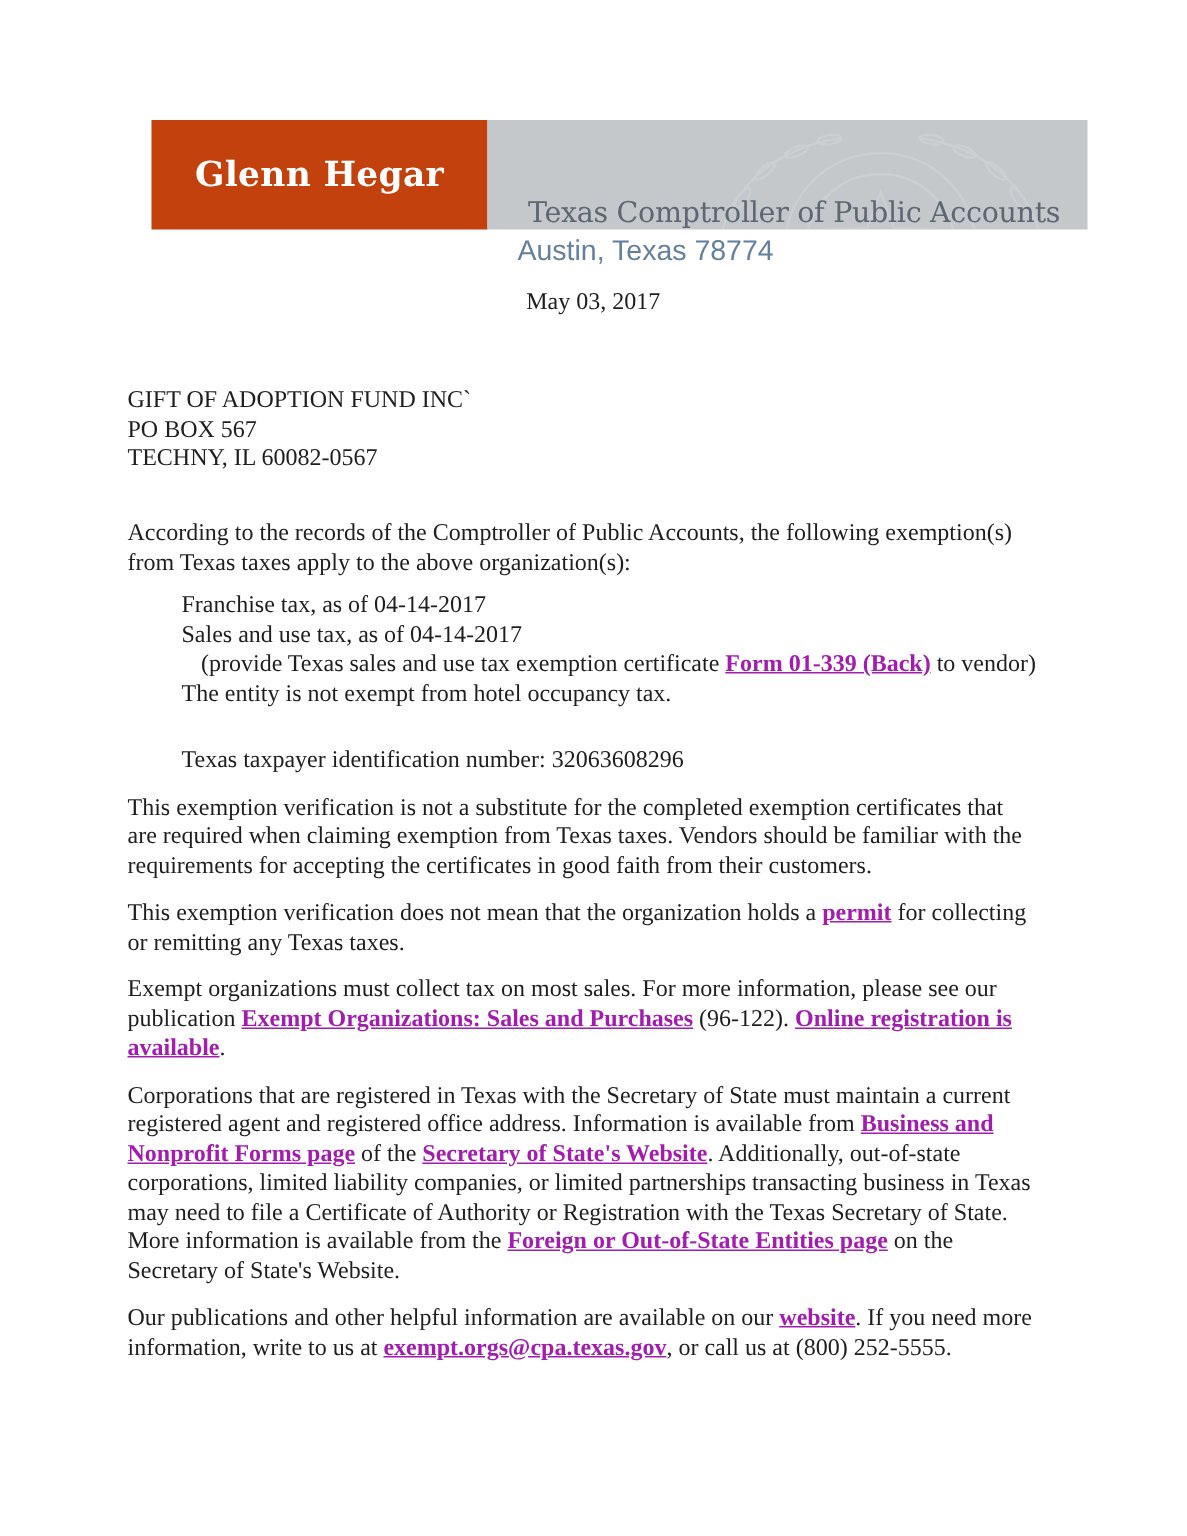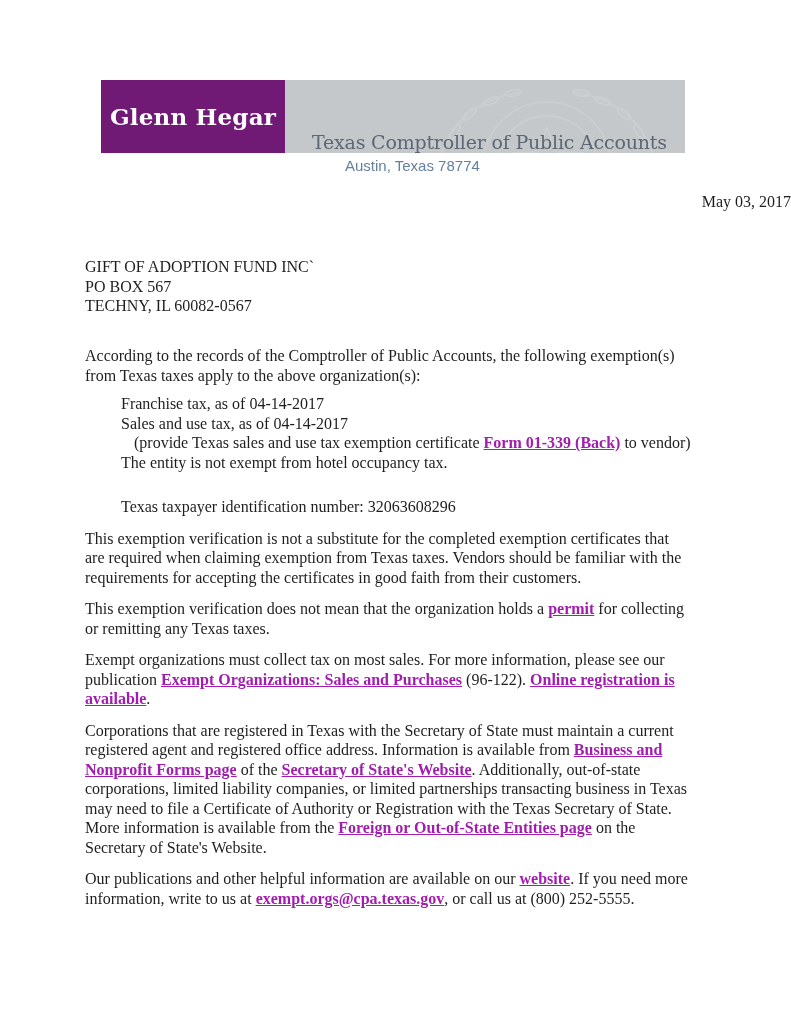--- a/index.html
+++ b/index.html
@@ -16,23 +16,23 @@
 
   
   .letterhead {
     position: absolute;
     left: 101px;
     top: 80px;
     height: 73px;
     display: flex;
   }
   .name-box {
-    width: 184px;
+    width: 224px;
     height: 73px;
-    background: #701a75;
+    background: #c2410c;
     display: flex;
     align-items: center;
     justify-content: center;
     text-align: center;
   }
   .name-box .official {
     color: #ffffff;
     font-family: "DejaVu Serif", serif;
     font-weight: 700;
     font-size: 23px;
@@ -64,32 +64,32 @@
     width: 100%;
     height: 100%;
     z-index: 1;
     opacity: 0.55;
   }
   .location-line {
     position: absolute;
     left: 345px;
     top: 157px;
     font-family: "Liberation Sans", sans-serif;
-    font-size: 15px;
+    font-size: 19px;
     color: #64809f;
     white-space: nowrap;
   }
 
   
   .date-line {
     position: absolute;
     left: 0;
     right: 0;
     top: 193px;
-    text-align: right;
+    text-align: center;
   }
   .recipient-block {
     position: absolute;
     left: 85px;
     top: 257px;
     line-height: 19.5px;
   }
   .letter-body {
     position: absolute;
     left: 85px;

